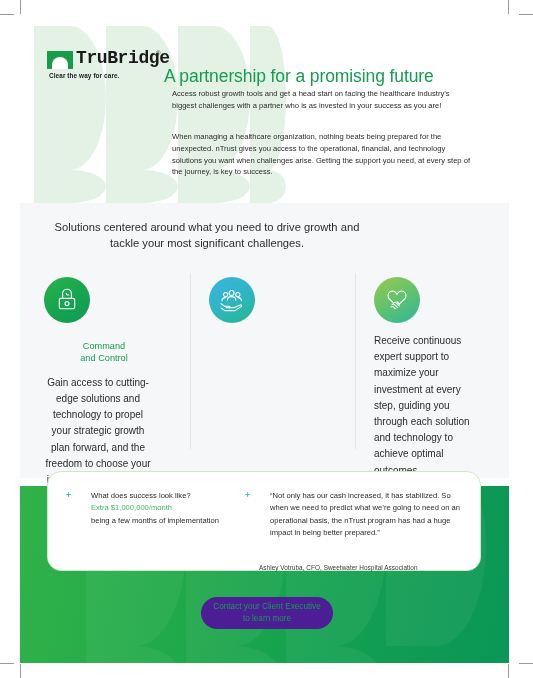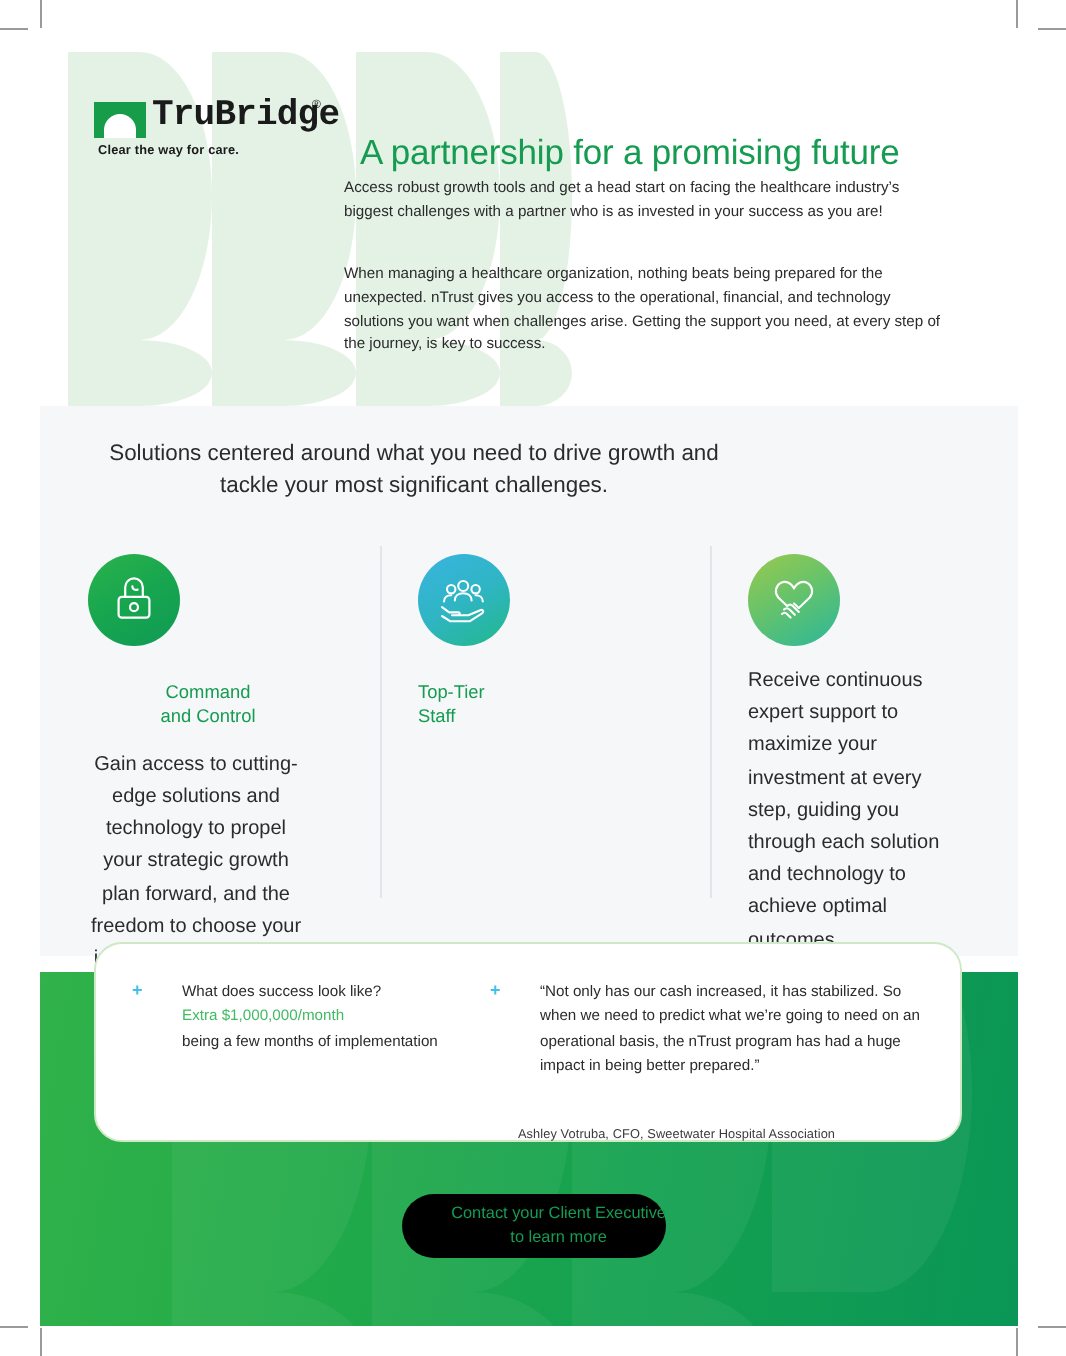--- a/index.html
+++ b/index.html
@@ -27,21 +27,21 @@
   #logo{position:absolute;left:27px;top:36px;width:115px;height:36px;}
   #logo-mark{position:absolute;left:0;top:1px;width:26px;height:18px;background:#179c4a;}
   #logo-mark::after{
     content:"";position:absolute;left:5px;top:6px;width:16px;height:12px;
     background:#ffffff;border-radius:8px 8px 0 0;
   }
   #logo-word{position:absolute;left:29px;top:-2px;font-size:18px;font-weight:bold;color:#1a1a1a;letter-spacing:-.4px;font-family:Liberation Mono, monospace;}
   #logo-reg{position:absolute;left:109px;top:0px;font-size:6px;color:#1a1a1a;}
   #logo-tag{position:absolute;left:2px;top:22px;font-size:6.4px;font-weight:bold;color:#1a1a1a;letter-spacing:.1px;}
 
-  #headline{position:absolute;left:160px;top:40px;width:330px;
+  #headline{position:absolute;left:144px;top:40px;width:330px;
     font-size:17.5px;color:#169c51;font-weight:normal;letter-spacing:-.1px;line-height:1.2;}
   .hbody{position:absolute;left:152px;width:290px;font-size:7.6px;line-height:1.55;color:#2b2b2b;}
   #hbody1{top:74px;}
   #hbody2{top:117px;width:300px;}
 
   
   #middle{position:absolute;left:20px;top:203px;width:489px;height:275px;background:#f6f7f9;}
   #subhead{position:absolute;left:22px;top:17px;width:330px;font-size:11.2px;line-height:1.42;color:#2b2b2b;text-align:center;}
 
   .col{position:absolute;top:74px;width:120px;}
@@ -70,22 +70,22 @@
     background:#ffffff;border-radius:14px;border:1px solid #cfe8c6;box-sizing:border-box;}
   .qcol{position:absolute;top:18px;}
   #qcol0{left:18px;width:165px;}
   #qcol1{left:197px;width:222px;}
   .plus{position:absolute;left:0;top:1px;color:#43c0e8;font-size:9px;font-weight:bold;line-height:1;}
   .qtext{margin-left:25px;font-size:7.6px;line-height:1.62;color:#2b2b2b;}
   .qhl{color:#3fbb62;}
   #attrib{position:absolute;left:211px;top:92px;font-size:6.4px;color:#3a3a3a;letter-spacing:.05px;}
 
   
-  #cta{position:absolute;left:201px;top:597px;width:132px;height:32px;background:#000000;
-    border-radius:16px;display:flex;align-items:center;justify-content:flex-end;text-align:center;
+  #cta{position:absolute;left:201px;top:597px;width:132px;height:32px;background:#4c1d95;
+    border-radius:16px;display:flex;align-items:center;justify-content:center;text-align:center;
     font-size:8.2px;line-height:1.42;color:#169c51;cursor:pointer;}
 </style>
 </head>
 <body>
 
 <div id="page">
 
   <div class="crop v" style="left:20px;top:0;"></div>
   <div class="crop h" style="left:0;top:14px;"></div>
   <div class="crop v" style="left:508px;top:0;"></div>
@@ -147,21 +147,20 @@
           <circle cx="13.6" cy="5.0" r="2.5"></circle>
           <path d="M9.4 12.2c0-2.3 1.9-3.6 4.2-3.6s4.2 1.3 4.2 3.6"></path>
           <circle cx="7.6" cy="6.6" r="2.1"></circle>
           <path d="M4.0 12.7c0-2.0 1.6-3.1 3.6-3.1"></path>
           <circle cx="19.8" cy="6.6" r="2.1"></circle>
           <path d="M23.4 12.7c0-2.0-1.6-3.1-3.6-3.1"></path>
           <path d="M3.0 15.6l3.6 2.6h4.6c.9 0 .9 1.4 0 1.4H8.0"></path>
           <path d="M11.2 19.6h5.0l6.2-2.6c1.0-.4 1.7.9.8 1.6l-6.2 4.0H7.0l-4.0-2.6"></path>
         </svg>
       </div>
-      <div class="col-title">Top-Tier<br>Staff</div>
     </div>
 
     <div id="col2" class="col">
       <div class="icon-circle" style="background:linear-gradient(150deg,#9bc94e 0%,#67c36a 45%,#2bb79a 100%);">
         <svg width="28" height="26" viewBox="0 0 28 26" fill="none" stroke="#ffffff" stroke-width="1.05" stroke-linecap="round" stroke-linejoin="round">
           <path d="M14 7.2C12.5 4.2 9.6 3.2 7.2 4.6c-2.4 1.4-3.0 4.6-1.2 7.0"></path>
           <path d="M14 7.2c1.5-3.0 4.4-4.0 6.8-2.6 2.4 1.4 3.0 4.6 1.2 7.0"></path>
           <path d="M6.0 11.6l4.6 4.4"></path>
           <path d="M22.0 11.6l-5.6 5.4"></path>
           <path d="M10.6 16.0c.9-.9 2.0-.9 2.8 0l3.0 3.0"></path>

